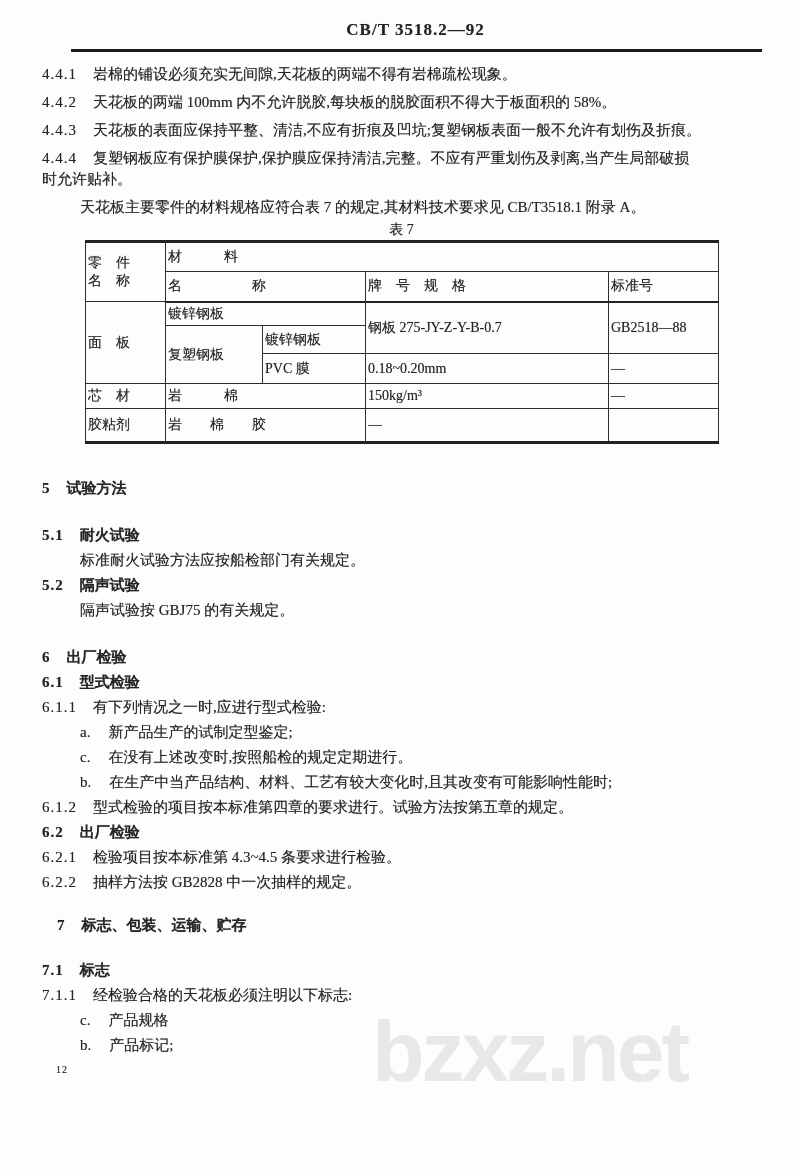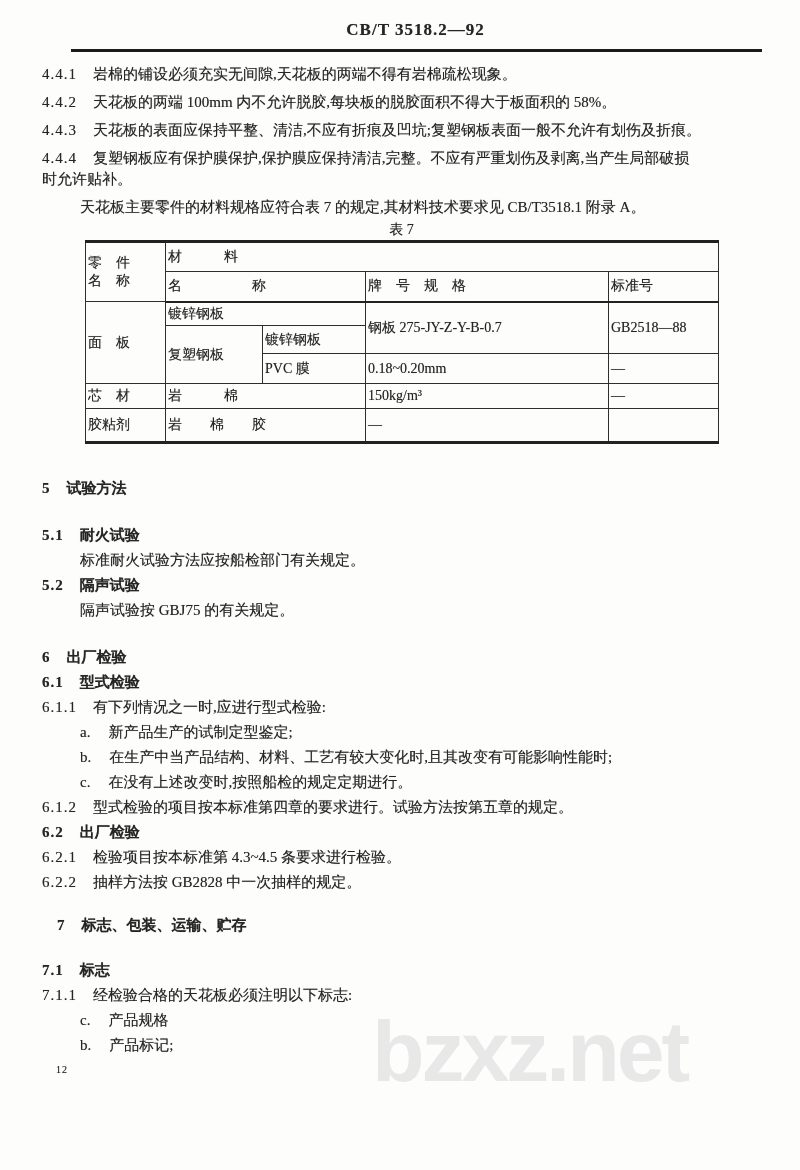--- a/index.html
+++ b/index.html
@@ -203,24 +203,24 @@
     <div class="ln tight bold">
       <span class="num">6.1</span><span>型式检验</span>
     </div>
     <div class="ln tight">
       <span class="num">6.1.1</span><span>有下列情况之一时,应进行型式检验:</span>
     </div>
     <div class="ln tight subitem">
       <span class="num">a.</span><span>新产品生产的试制定型鉴定;</span>
     </div>
     <div class="ln tight subitem">
+      <span class="num">c.</span><span>在没有上述改变时,按照船检的规定定期进行。</span>
+    </div>
+    <div class="ln tight subitem">
       <span class="num">b.</span><span>在生产中当产品结构、材料、工艺有较大变化时,且其改变有可能影响性能时;</span>
-    </div>
-    <div class="ln tight subitem">
-      <span class="num">c.</span><span>在没有上述改变时,按照船检的规定定期进行。</span>
     </div>
     <div class="ln tight">
       <span class="num">6.1.2</span><span>型式检验的项目按本标准第四章的要求进行。试验方法按第五章的规定。</span>
     </div>
     <div class="ln tight bold">
       <span class="num">6.2</span><span>出厂检验</span>
     </div>
     <div class="ln tight">
       <span class="num">6.2.1</span><span>检验项目按本标准第 4.3~4.5 条要求进行检验。</span>
     </div>

